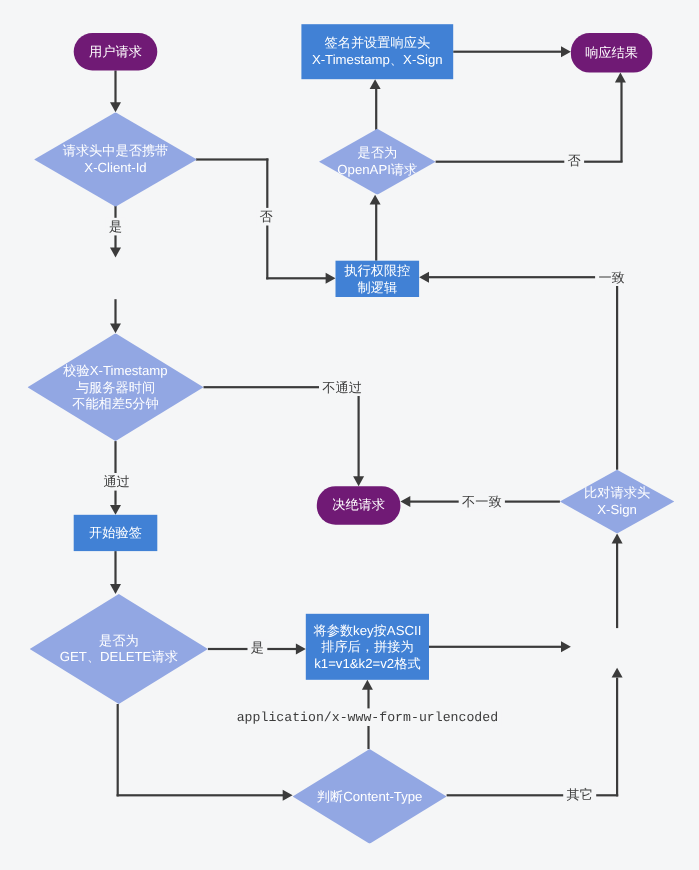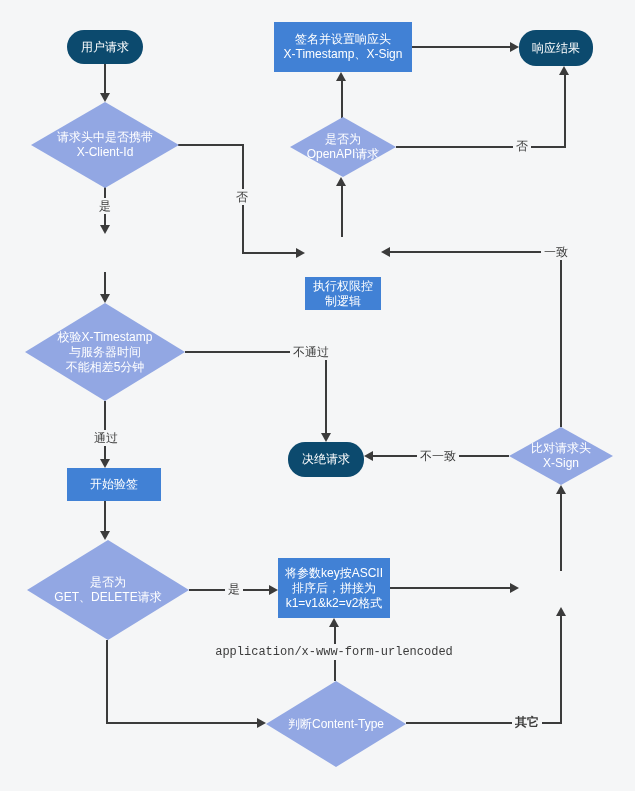--- a/index.html
+++ b/index.html
@@ -1,20 +1,20 @@
 <!DOCTYPE html>
 <html><head>
 <meta charset="utf-8">
 <style>
   html,body{margin:0;padding:0;}
   body{font-family:"Liberation Sans","DejaVu Sans",sans-serif;background:#f5f6f7;}
   #canvas{position:relative;width:635px;height:791px;background:#f5f6f7;overflow:hidden;}
   .node{position:absolute;display:flex;flex-direction:column;align-items:center;justify-content:center;
         color:#ffffff;font-size:12px;line-height:15px;text-align:center;box-sizing:border-box;}
-  .terminal{background:#0c4a6e;border-radius:17px;}
+  .terminal{background:#701a75;border-radius:17px;}
   .process{background:#4181d5;}
   .decision{background:#92a7e3;clip-path:polygon(50% 0,100% 50%,50% 100%,0 50%);}
   .io{background:#4181d5;clip-path:polygon(14% 0,100% 0,86% 100%,0 100%);}
   .hl{position:absolute;height:2px;background:#3b3b3b;}
   .vl{position:absolute;width:2px;background:#3b3b3b;}
   .arr{position:absolute;width:0;height:0;border-style:solid;}
   .arr-up{border-width:0 5px 9px 5px;border-color:transparent transparent #3b3b3b transparent;}
   .arr-down{border-width:9px 5px 0 5px;border-color:#3b3b3b transparent transparent transparent;}
   .arr-right{border-width:5px 0 5px 9px;border-color:transparent transparent transparent #3b3b3b;}
   .arr-left{border-width:5px 9px 5px 0;border-color:transparent #3b3b3b transparent transparent;}
@@ -90,41 +90,41 @@
   <div class="node terminal" style="left:519px;top:30px;width:74px;height:36px;">
     <div>响应结果</div>
   </div>
 
   <div class="node decision" style="left:290px;top:117px;width:106px;height:60px;">
     <div>是否为</div>
     <div>OpenAPI请求</div>
   </div>
 
 
-  <div class="node process" style="left:305px;top:237px;width:76px;height:33px;margin-top:40px;">
+  <div class="node process" style="left:305px;top:237px;width:76px;height:33px;">
     <div>执行权限控</div>
     <div>制逻辑</div>
   </div>
 
   <div class="node decision" style="left:25px;top:303px;width:160px;height:98px;">
     <div>校验X-Timestamp</div>
     <div>与服务器时间</div>
     <div>不能相差5分钟</div>
   </div>
 
   <div class="node terminal" style="left:288px;top:442px;width:76px;height:35px;">
     <div>决绝请求</div>
   </div>
 
   <div class="node decision" style="left:509px;top:427px;width:104px;height:58px;">
     <div>比对请求头</div>
     <div>X-Sign</div>
   </div>
 
-  <div class="node process" style="left:67px;top:468px;width:94px;height:33px;">
+  <div class="node process" style="left:67px;top:468px;width:76px;height:33px;">
     <div>开始验签</div>
   </div>
 
   <div class="node decision" style="left:27px;top:540px;width:162px;height:100px;">
     <div>是否为</div>
     <div>GET、DELETE请求</div>
   </div>
 
   <div class="node process" style="left:278px;top:558px;width:112px;height:60px;">
     <div>将参数key按ASCII</div>
@@ -139,15 +139,15 @@
 
   <div class="elabel" style="left:105px;top:206px;">是</div>
   <div class="elabel" style="left:242px;top:197px;">否</div>
   <div class="elabel" style="left:522px;top:146px;">否</div>
   <div class="elabel" style="left:106px;top:438px;">通过</div>
   <div class="elabel" style="left:311px;top:352px;">不通过</div>
   <div class="elabel" style="left:438px;top:456px;">不一致</div>
   <div class="elabel" style="left:556px;top:252px;">一致</div>
   <div class="elabel" style="left:234px;top:589px;">是</div>
   <div class="elabel" style="left:334px;top:652px;font-family:Liberation Mono, monospace;">application/x-www-form-urlencoded</div>
-  <div class="elabel" style="left:527px;top:722px;font-weight:bold;">其它</div>
+  <div class="elabel" style="left:527px;top:722px;">其它</div>
 
 </div>
 
 </body></html>

